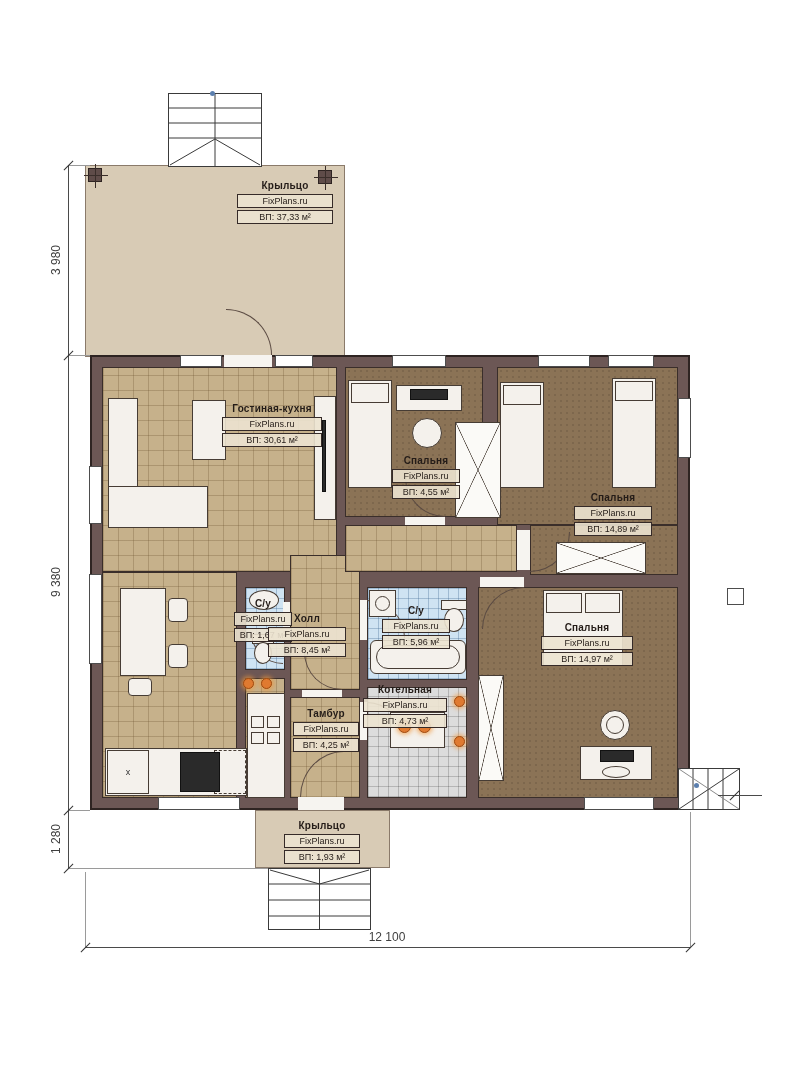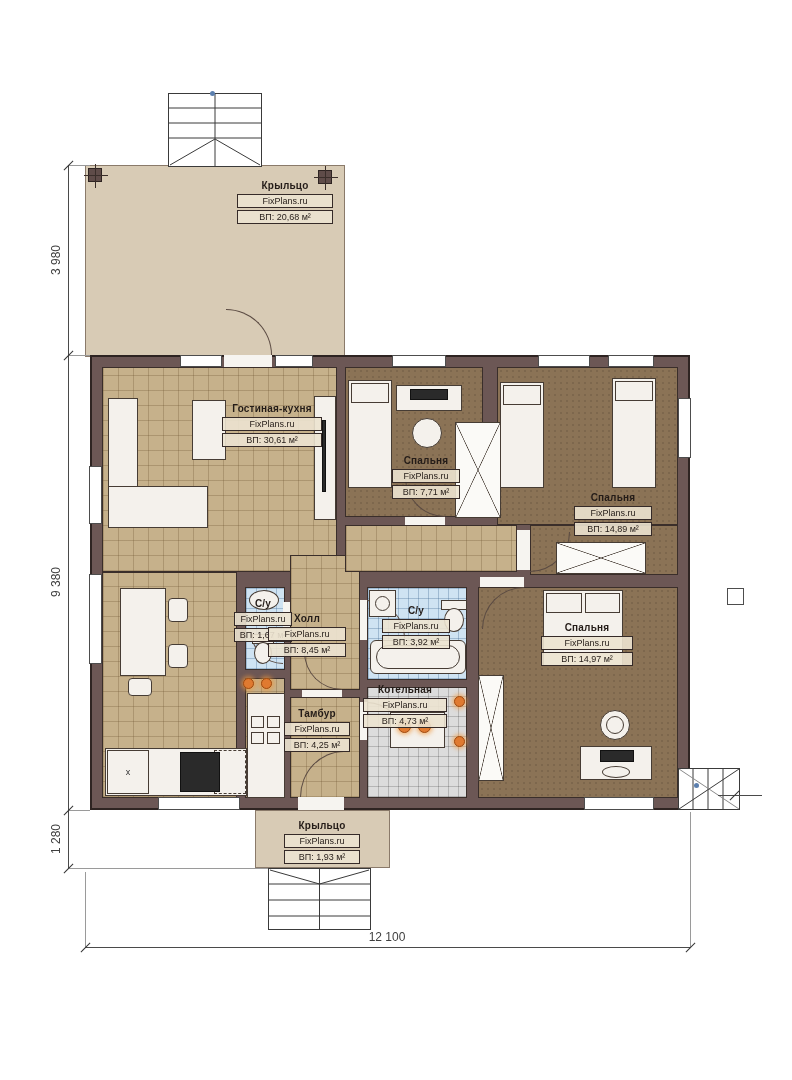--- a/index.html
+++ b/index.html
@@ -212,31 +212,31 @@
     </svg>
   </div>
   <div class="abs dot" style="left:694px;top:783px;width:5px;height:5px"></div>
   <div class="abs marker-sq" style="left:727px;top:588px;width:17px;height:17px"></div>
   <div class="abs dimline" style="left:718px;top:795px;width:44px;height:1px"></div>
   <div class="abs tick" style="left:728px;top:795px"></div>
 
   <div class="abs rlabel" style="left:237px;top:180px;width:96px">
     <div class="rname">Крыльцо</div>
     <div class="rbox">FixPlans.ru</div>
-    <div class="rbox">ВП: 20,68 м²</div>
+    <div class="rbox">ВП: 37,33 м²</div>
   </div>
   <div class="abs rlabel" style="left:222px;top:403px;width:100px">
     <div class="rname">Гостиная-кухня</div>
     <div class="rbox">FixPlans.ru</div>
     <div class="rbox">ВП: 30,61 м²</div>
   </div>
   <div class="abs rlabel" style="left:392px;top:455px;width:68px">
     <div class="rname">Спальня</div>
     <div class="rbox">FixPlans.ru</div>
-    <div class="rbox">ВП: 7,71 м²</div>
+    <div class="rbox">ВП: 4,55 м²</div>
   </div>
   <div class="abs rlabel" style="left:574px;top:492px;width:78px">
     <div class="rname">Спальня</div>
     <div class="rbox">FixPlans.ru</div>
     <div class="rbox">ВП: 14,89 м²</div>
   </div>
   <div class="abs rlabel" style="left:541px;top:622px;width:92px">
     <div class="rname">Спальня</div>
     <div class="rbox">FixPlans.ru</div>
     <div class="rbox">ВП: 14,97 м²</div>
@@ -247,28 +247,28 @@
     <div class="rbox">ВП: 1,67 м²</div>
   </div>
   <div class="abs rlabel" style="left:268px;top:613px;width:78px">
     <div class="rname">Холл</div>
     <div class="rbox">FixPlans.ru</div>
     <div class="rbox">ВП: 8,45 м²</div>
   </div>
   <div class="abs rlabel" style="left:382px;top:605px;width:68px">
     <div class="rname">С/у</div>
     <div class="rbox">FixPlans.ru</div>
-    <div class="rbox">ВП: 3,92 м²</div>
+    <div class="rbox">ВП: 5,96 м²</div>
   </div>
   <div class="abs rlabel" style="left:363px;top:684px;width:84px">
     <div class="rname">Котельная</div>
     <div class="rbox">FixPlans.ru</div>
     <div class="rbox">ВП: 4,73 м²</div>
   </div>
-  <div class="abs rlabel" style="left:284px;top:708px;width:66px">
+  <div class="abs rlabel" style="left:293px;top:708px;width:66px">
     <div class="rname">Тамбур</div>
     <div class="rbox">FixPlans.ru</div>
     <div class="rbox">ВП: 4,25 м²</div>
   </div>
   <div class="abs rlabel" style="left:284px;top:820px;width:76px">
     <div class="rname">Крыльцо</div>
     <div class="rbox">FixPlans.ru</div>
     <div class="rbox">ВП: 1,93 м²</div>
   </div>
 

